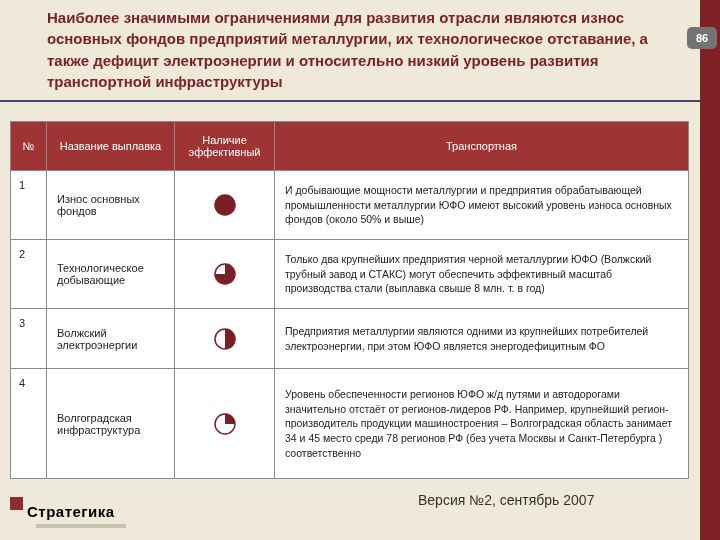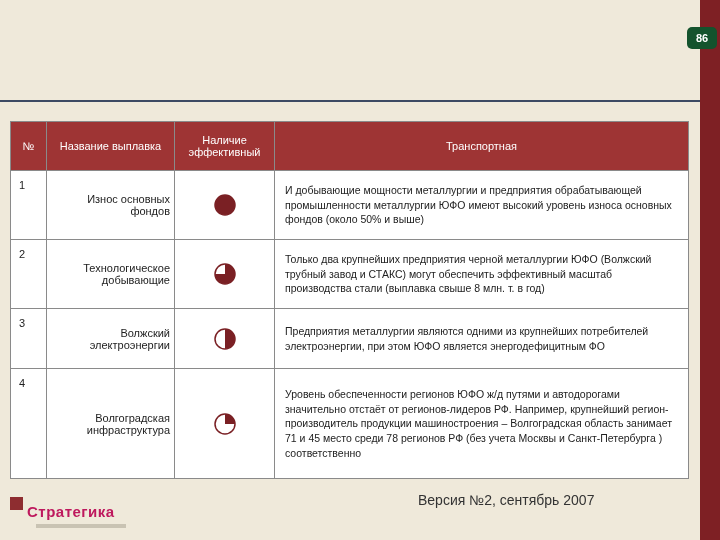--- a/index.html
+++ b/index.html
@@ -11,21 +11,21 @@
     overflow:hidden;
   }
   .right-bar{
     position:absolute;top:0;right:0;
     width:20px;height:540px;
     background:#7e2024;
   }
   .page-num{
     position:absolute;top:27px;right:3px;
     width:30px;height:22px;
-    background:#14532d;
+    background:#737373;
     border-radius:5px;
     color:#fff;font-size:11px;font-weight:bold;
     display:flex;align-items:center;justify-content:center;
   }
   .title{
     position:absolute;left:47px;top:7px;width:628px;
     color:#7c1f28;
     font-size:15px;font-weight:bold;line-height:1.42;
   }
   .divider{
@@ -51,21 +51,21 @@
     text-align:center;vertical-align:middle;
     padding:2px 4px;
   }
   td{color:#222;}
   td.num{
     vertical-align:top;text-align:left;
     padding:8px 0 0 8px;
     font-size:11px;
   }
   td.factor{
-    vertical-align:middle;text-align:right;
+    vertical-align:middle;text-align:left;
     padding:4px 4px 4px 10px;
     font-size:11px;
   }
   td.ball{
     vertical-align:middle;text-align:center;
   }
   td.comment{
     vertical-align:middle;text-align:left;
     padding:12px 10px;
     font-size:10.5px;line-height:1.4;
@@ -77,21 +77,21 @@
   .logo{
     position:absolute;left:10px;bottom:20px;
     display:flex;align-items:center;gap:4px;
   }
   .logo-mark{
     width:13px;height:13px;
     background:#8e2d30;
     display:inline-block;
   }
   .logo-text{
-    color:#be185d;
+    color:#000000;
     font-size:15px;font-weight:bold;
     letter-spacing:0.5px;
     margin-top:16px;
   }
   .logo-tagline{
     position:absolute;left:26px;bottom:-8px;
     width:90px;height:4px;
     background:#b9b2a2;
     opacity:.7;
   }
@@ -103,20 +103,21 @@
 </head>
 <body>
 
 <div class="slide">
 
   <div class="right-bar"></div>
   <div class="page-num">
     <span>86</span>
   </div>
 
+  <div class="title">Наиболее значимыми ограничениями для развития отрасли являются износ основных фондов предприятий металлургии, их технологическое отставание, а также дефицит электроэнергии и относительно низкий уровень развития транспортной инфраструктуры</div>
 
   <div class="divider"></div>
 
   <div class="table-wrap">
     <table>
       <colgroup>
         <col style="width:36px">
         <col style="width:128px">
         <col style="width:100px">
         <col>
@@ -157,21 +158,21 @@
                 </svg></span></td>
           <td class="comment">Предприятия металлургии являются одними из крупнейших потребителей электроэнергии, при этом ЮФО является энергодефицитным ФО</td>
         </tr>
         <tr class="r4">
           <td class="num">4</td>
           <td class="factor">Волгоградская инфраструктура</td>
           <td class="ball"><span><svg width="24" height="24" viewBox="0 0 24 24" style="display:block;margin:0 auto;">
                   <circle cx="12" cy="12" r="10" fill="#fff" stroke="#7a2024" stroke-width="1.5"></circle>
                   <path d="M 12 12 L 12 2 A 10 10 0 0 1 22.00 12.00 Z" fill="#7a2024"></path>
                 </svg></span></td>
-          <td class="comment">Уровень обеспеченности регионов ЮФО ж/д путями и автодорогами значительно отстаёт от регионов-лидеров РФ. Например, крупнейший регион-производитель продукции машиностроения – Волгоградская область занимает 71 и 45 место среди 78 регионов РФ (без учета Москвы и Санкт-Петербурга ) соответственно</td>
+          <td class="comment">Уровень обеспеченности регионов ЮФО ж/д путями и автодорогами значительно отстаёт от регионов-лидеров РФ. Например, крупнейший регион-производитель продукции машиностроения – Волгоградская область занимает 34 и 45 место среди 78 регионов РФ (без учета Москвы и Санкт-Петербурга ) соответственно</td>
         </tr>
       </tbody>
     </table>
   </div>
 
   <div class="logo">
     <span class="logo-mark"></span>
     <span class="logo-text">Стратегика</span>
     <span class="logo-tagline"></span>
   </div>

